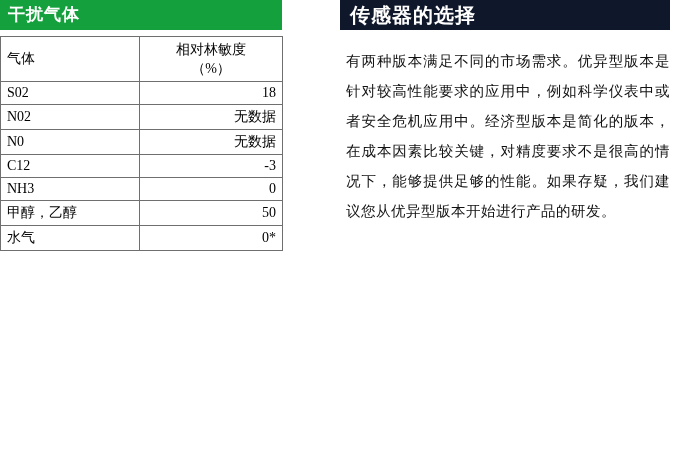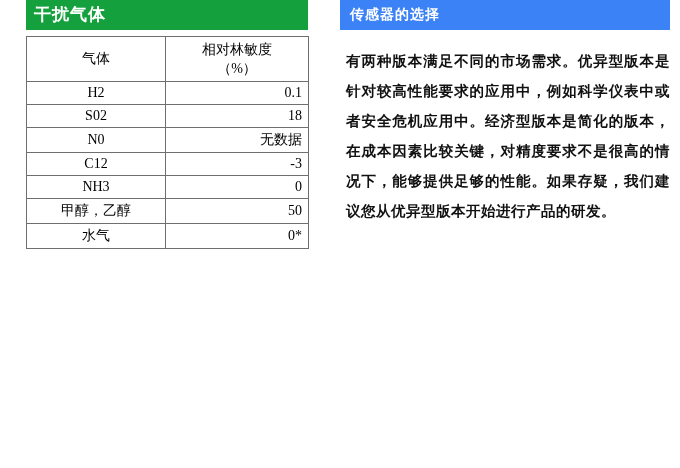--- a/index.html
+++ b/index.html
@@ -15,24 +15,23 @@
     overflow: hidden;
   }
   .page {
     position: relative;
     width: 680px;
     height: 468px;
   }
   
   .left-col {
     position: absolute;
-    left: 10px;
+    left: 0px;
     top: 0px;
     width: 282px;
-    padding-left: 16px;
   }
   .green-header {
     background: #14a03c;
     color: #ffffff;
     font-family: "Liberation Serif", "DejaVu Serif", serif;
     font-size: 17px;
     font-weight: bold;
     letter-spacing: 1px;
     height: 30px;
     line-height: 30px;
@@ -48,21 +47,21 @@
   table.gas-table td {
     border: 1px solid #6f6f6f;
     font-size: 14px;
     padding: 3px 6px;
     height: 22px;
     box-sizing: border-box;
     font-family: "Liberation Serif", "DejaVu Serif", serif;
   }
   td.col-gas {
     width: 139px;
-    text-align: center;
+    text-align: left;
   }
   td.col-val {
     width: 143px;
     text-align: right;
   }
   .head-row td {
     height: 48px;
     vertical-align: middle;
   }
   .head-two-line {
@@ -70,42 +69,41 @@
     text-align: center;
   }
   
   .right-col {
     position: absolute;
     left: 340px;
     top: 0px;
     width: 340px;
   }
   .right-header {
-    background: #3b82f6;
+    background: #0f172a;
     color: #ffffff;
-    font-size: 14px;
+    font-size: 20px;
     font-weight: bold;
     letter-spacing: 1px;
     height: 30px;
     line-height: 30px;
     padding-left: 10px;
     width: 330px;
     box-sizing: border-box;
   }
   .right-body {
     margin-top: 16px;
     padding-left: 6px;
     padding-right: 10px;
     font-size: 14.5px;
     line-height: 30px;
     text-align: justify;
     text-justify: inter-ideograph;
     letter-spacing: 0.5px;
     color: #111111;
-    font-weight: bold;
   }
 </style>
 </head>
 <body>
 
 <div class="page">
 
   <div class="left-col">
     <div class="green-header">干扰气体</div>
 
@@ -113,26 +111,26 @@
       <tbody>
         <tr class="head-row">
           <td class="col-gas">气体</td>
           <td class="col-val">
             <div class="head-two-line">相对林敏度</div>
             <div class="head-two-line">（%）</div>
           </td>
         </tr>
 
         <tr>
-          <td class="col-gas">H2</td>
-          <td class="col-val">0.1</td>
+          <td class="col-gas">S02</td>
+          <td class="col-val">18</td>
         </tr>
         <tr>
-          <td class="col-gas">S02</td>
-          <td class="col-val">18</td>
+          <td class="col-gas">N02</td>
+          <td class="col-val">无数据</td>
         </tr>
         <tr>
           <td class="col-gas">N0</td>
           <td class="col-val">无数据</td>
         </tr>
         <tr>
           <td class="col-gas">C12</td>
           <td class="col-val">-3</td>
         </tr>
         <tr>

